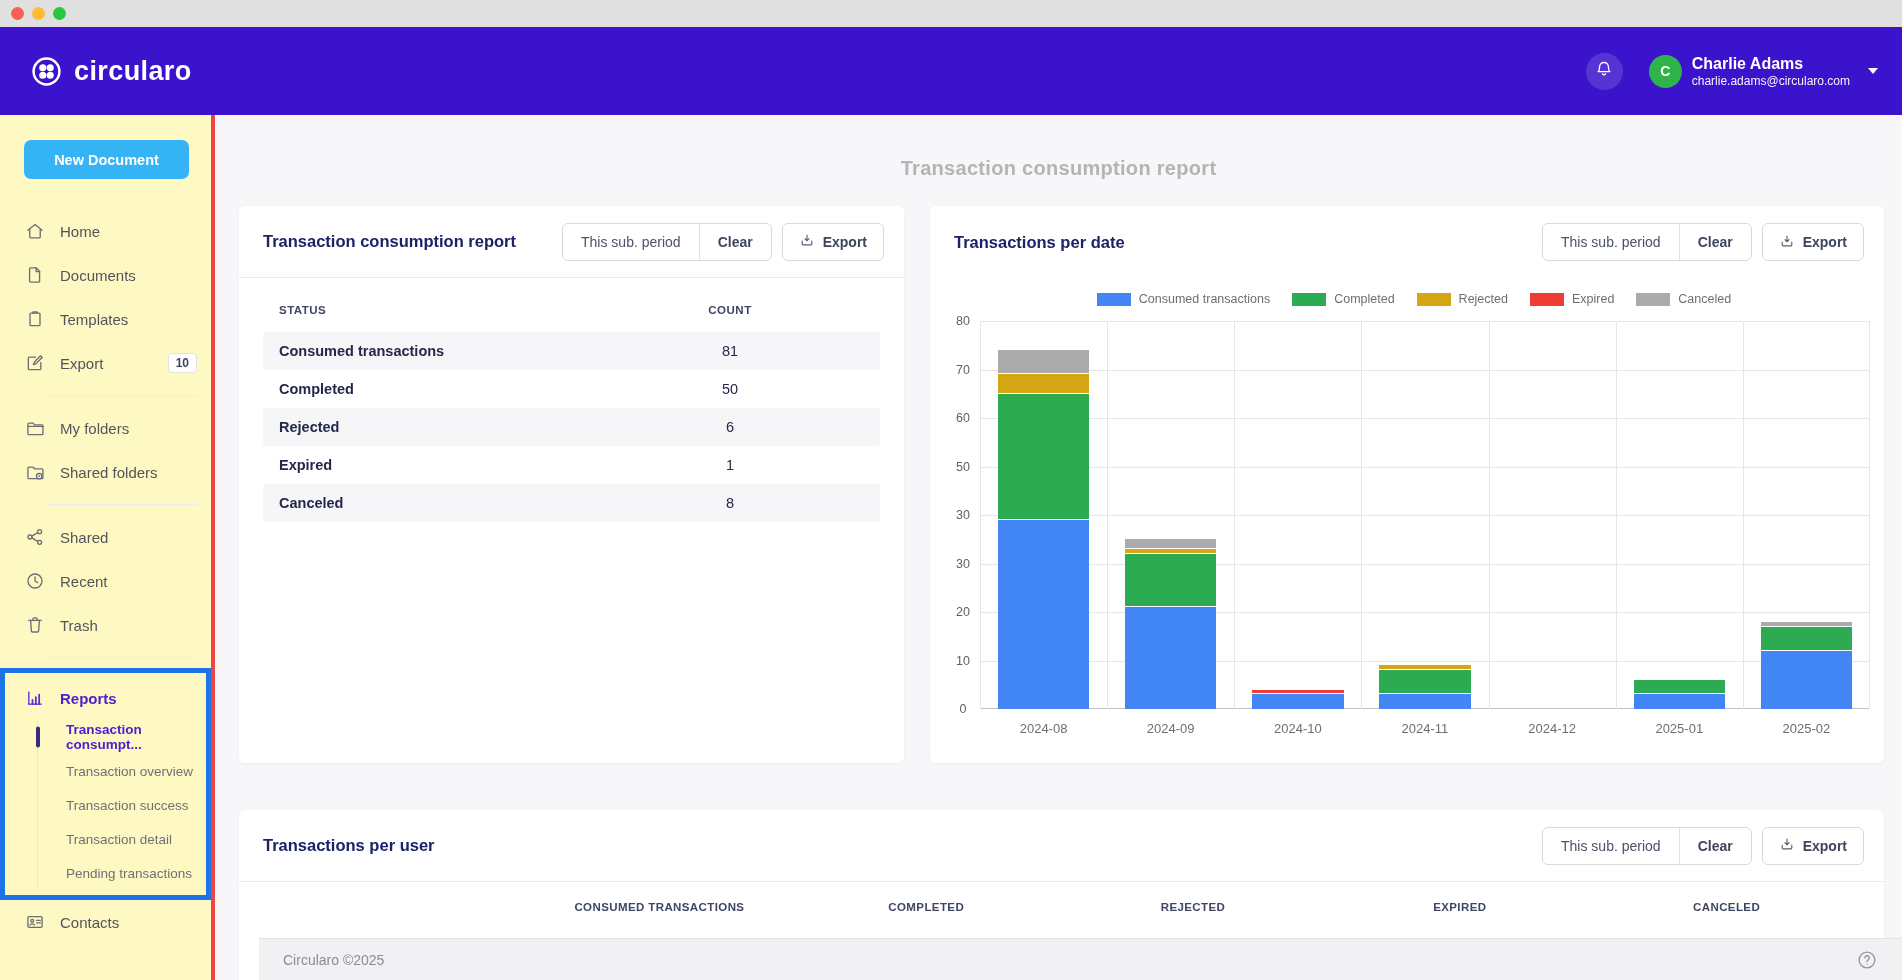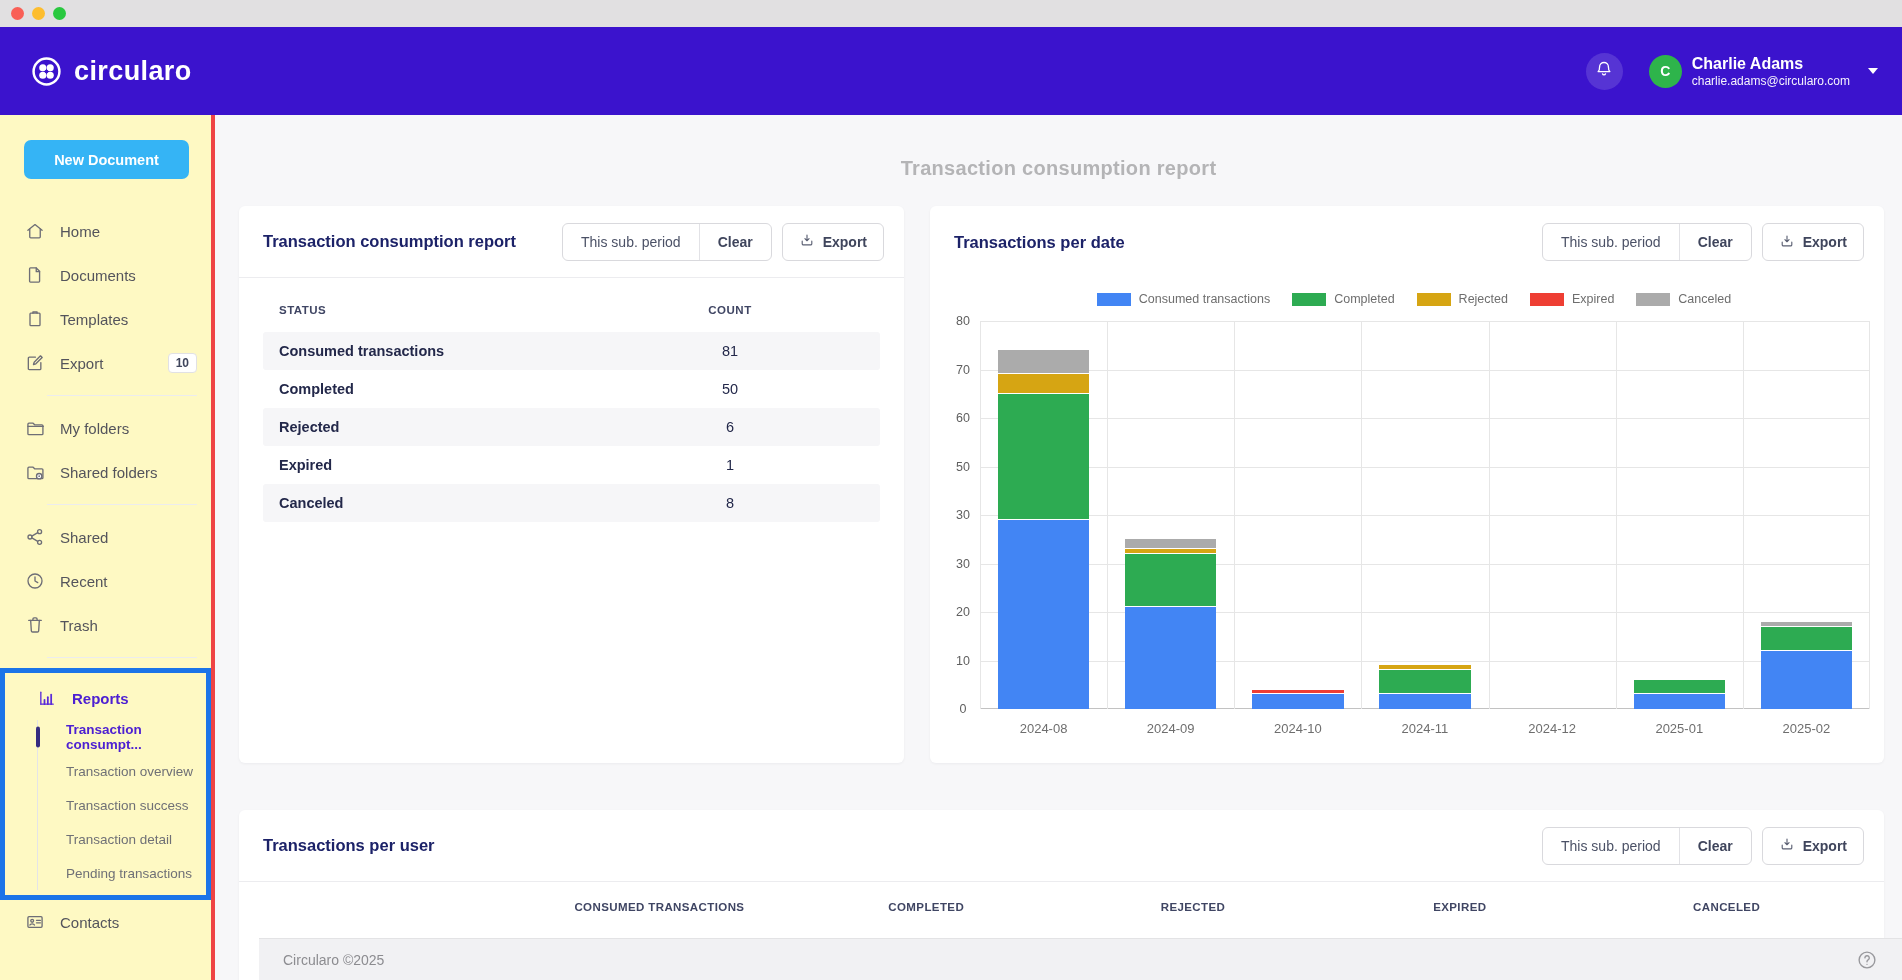--- a/index.html
+++ b/index.html
@@ -41,21 +41,21 @@
   .nav-item { height:44px; display:flex; align-items:center; padding:0 14px 0 25px; cursor:pointer; color:#54545c; }
   .nav-icon { width:20px; height:20px; margin-right:15px; color:#6e6e76; flex:none; }
   .nav-icon svg { width:100%; height:100%; fill:none; stroke:currentColor; stroke-width:1.6; stroke-linecap:round; stroke-linejoin:round; }
   .nav-label { font-size:15px; font-weight:500; }
   .nav-badge { margin-left:auto; font-size:12px; color:#3f455c; border:1px solid #e1e1e4; border-radius:4px;
     padding:2px 7px; background:#fff; font-weight:600; }
   .nav-divider { height:1px; background:#ececee; margin:10px 14px 10px 47px; }
 
   .reports-box { position:relative; padding:8px 0 10px; margin-top:2px; }
   .focus-ring { position:absolute; inset:0; border:5px solid #1b74e8; pointer-events:none; z-index:3; }
-  .reports-item { color:#4d20d2;margin-left:12px; }
+  .reports-item { color:#4d20d2; }
   .reports-item .nav-icon { color:#5a2bd9; }
   .reports-item .nav-label { font-weight:700; }
   .sub-list { margin-left:37px; border-left:1px solid #e4e4e7; }
   .sub-item { position:relative; height:34px; display:flex; align-items:center; padding-left:28px;
     font-size:13.5px; color:#6f7076; font-weight:500; cursor:pointer; }
   .sub-item.active { color:#4d20d2; font-weight:700; }
   .sub-item.active .active-bar { position:absolute; left:-2px; top:50%; transform:translateY(-50%);
     width:4px; height:21px; background:#352c80; border-radius:2px; }
 
   

